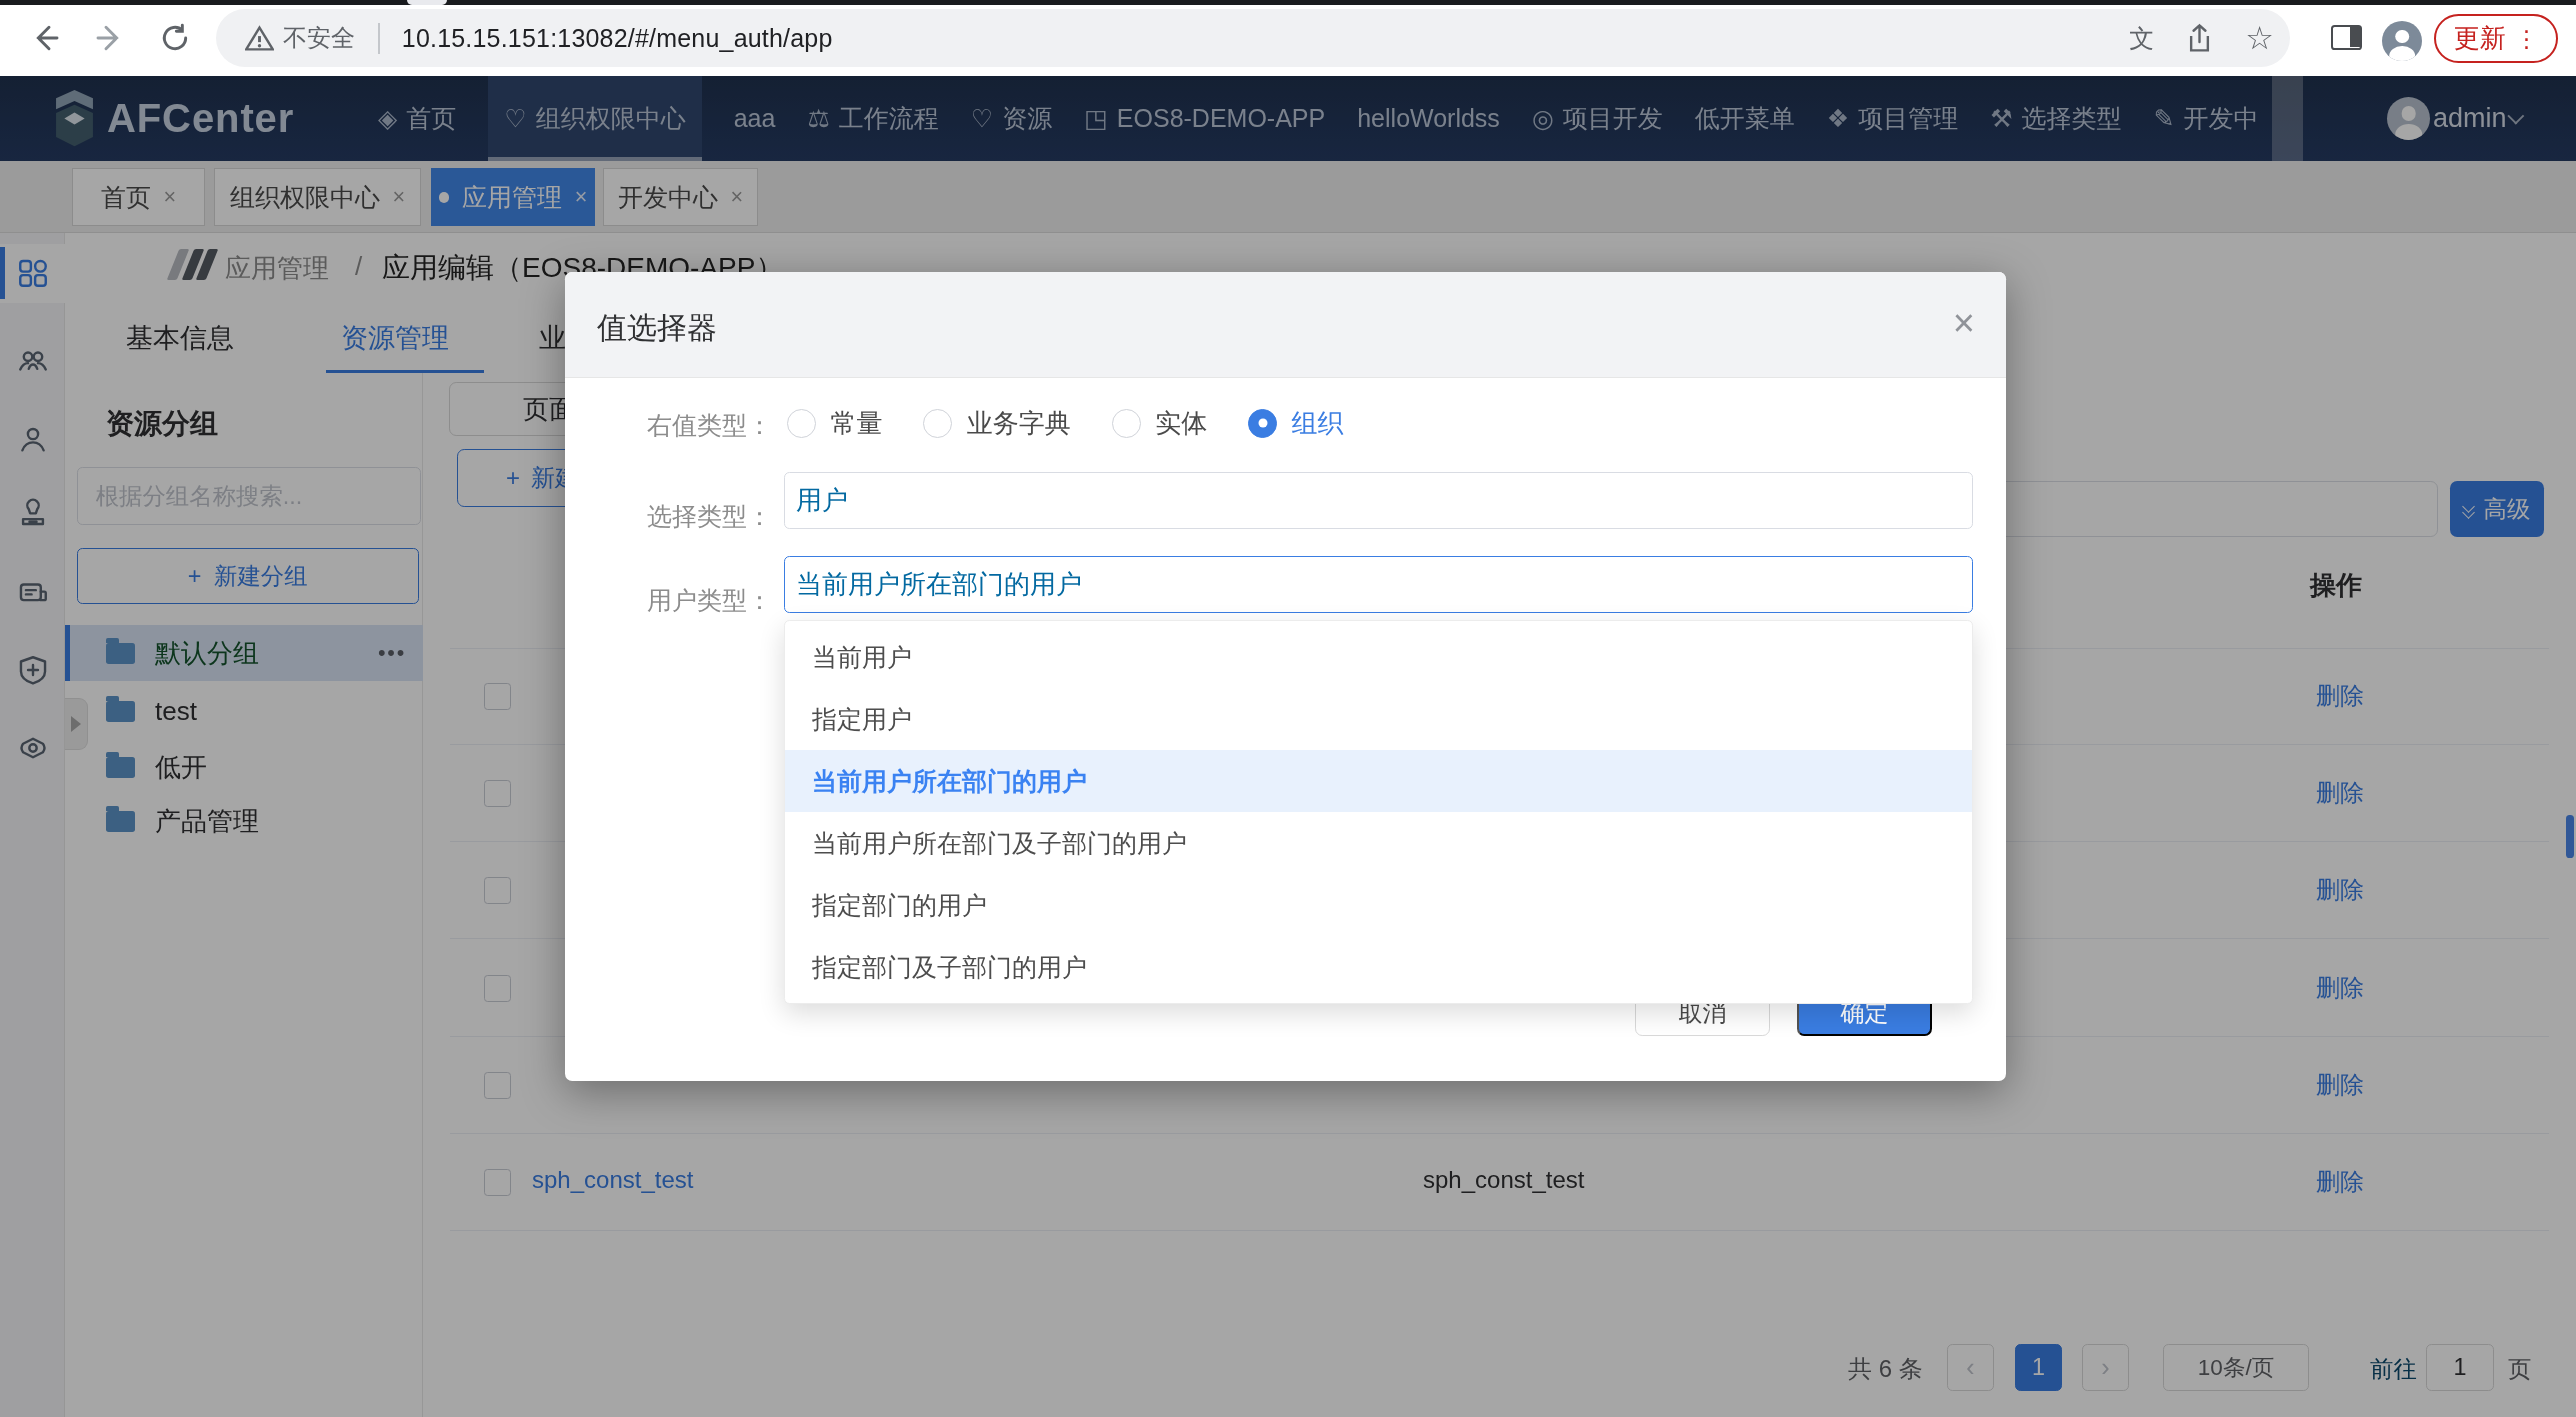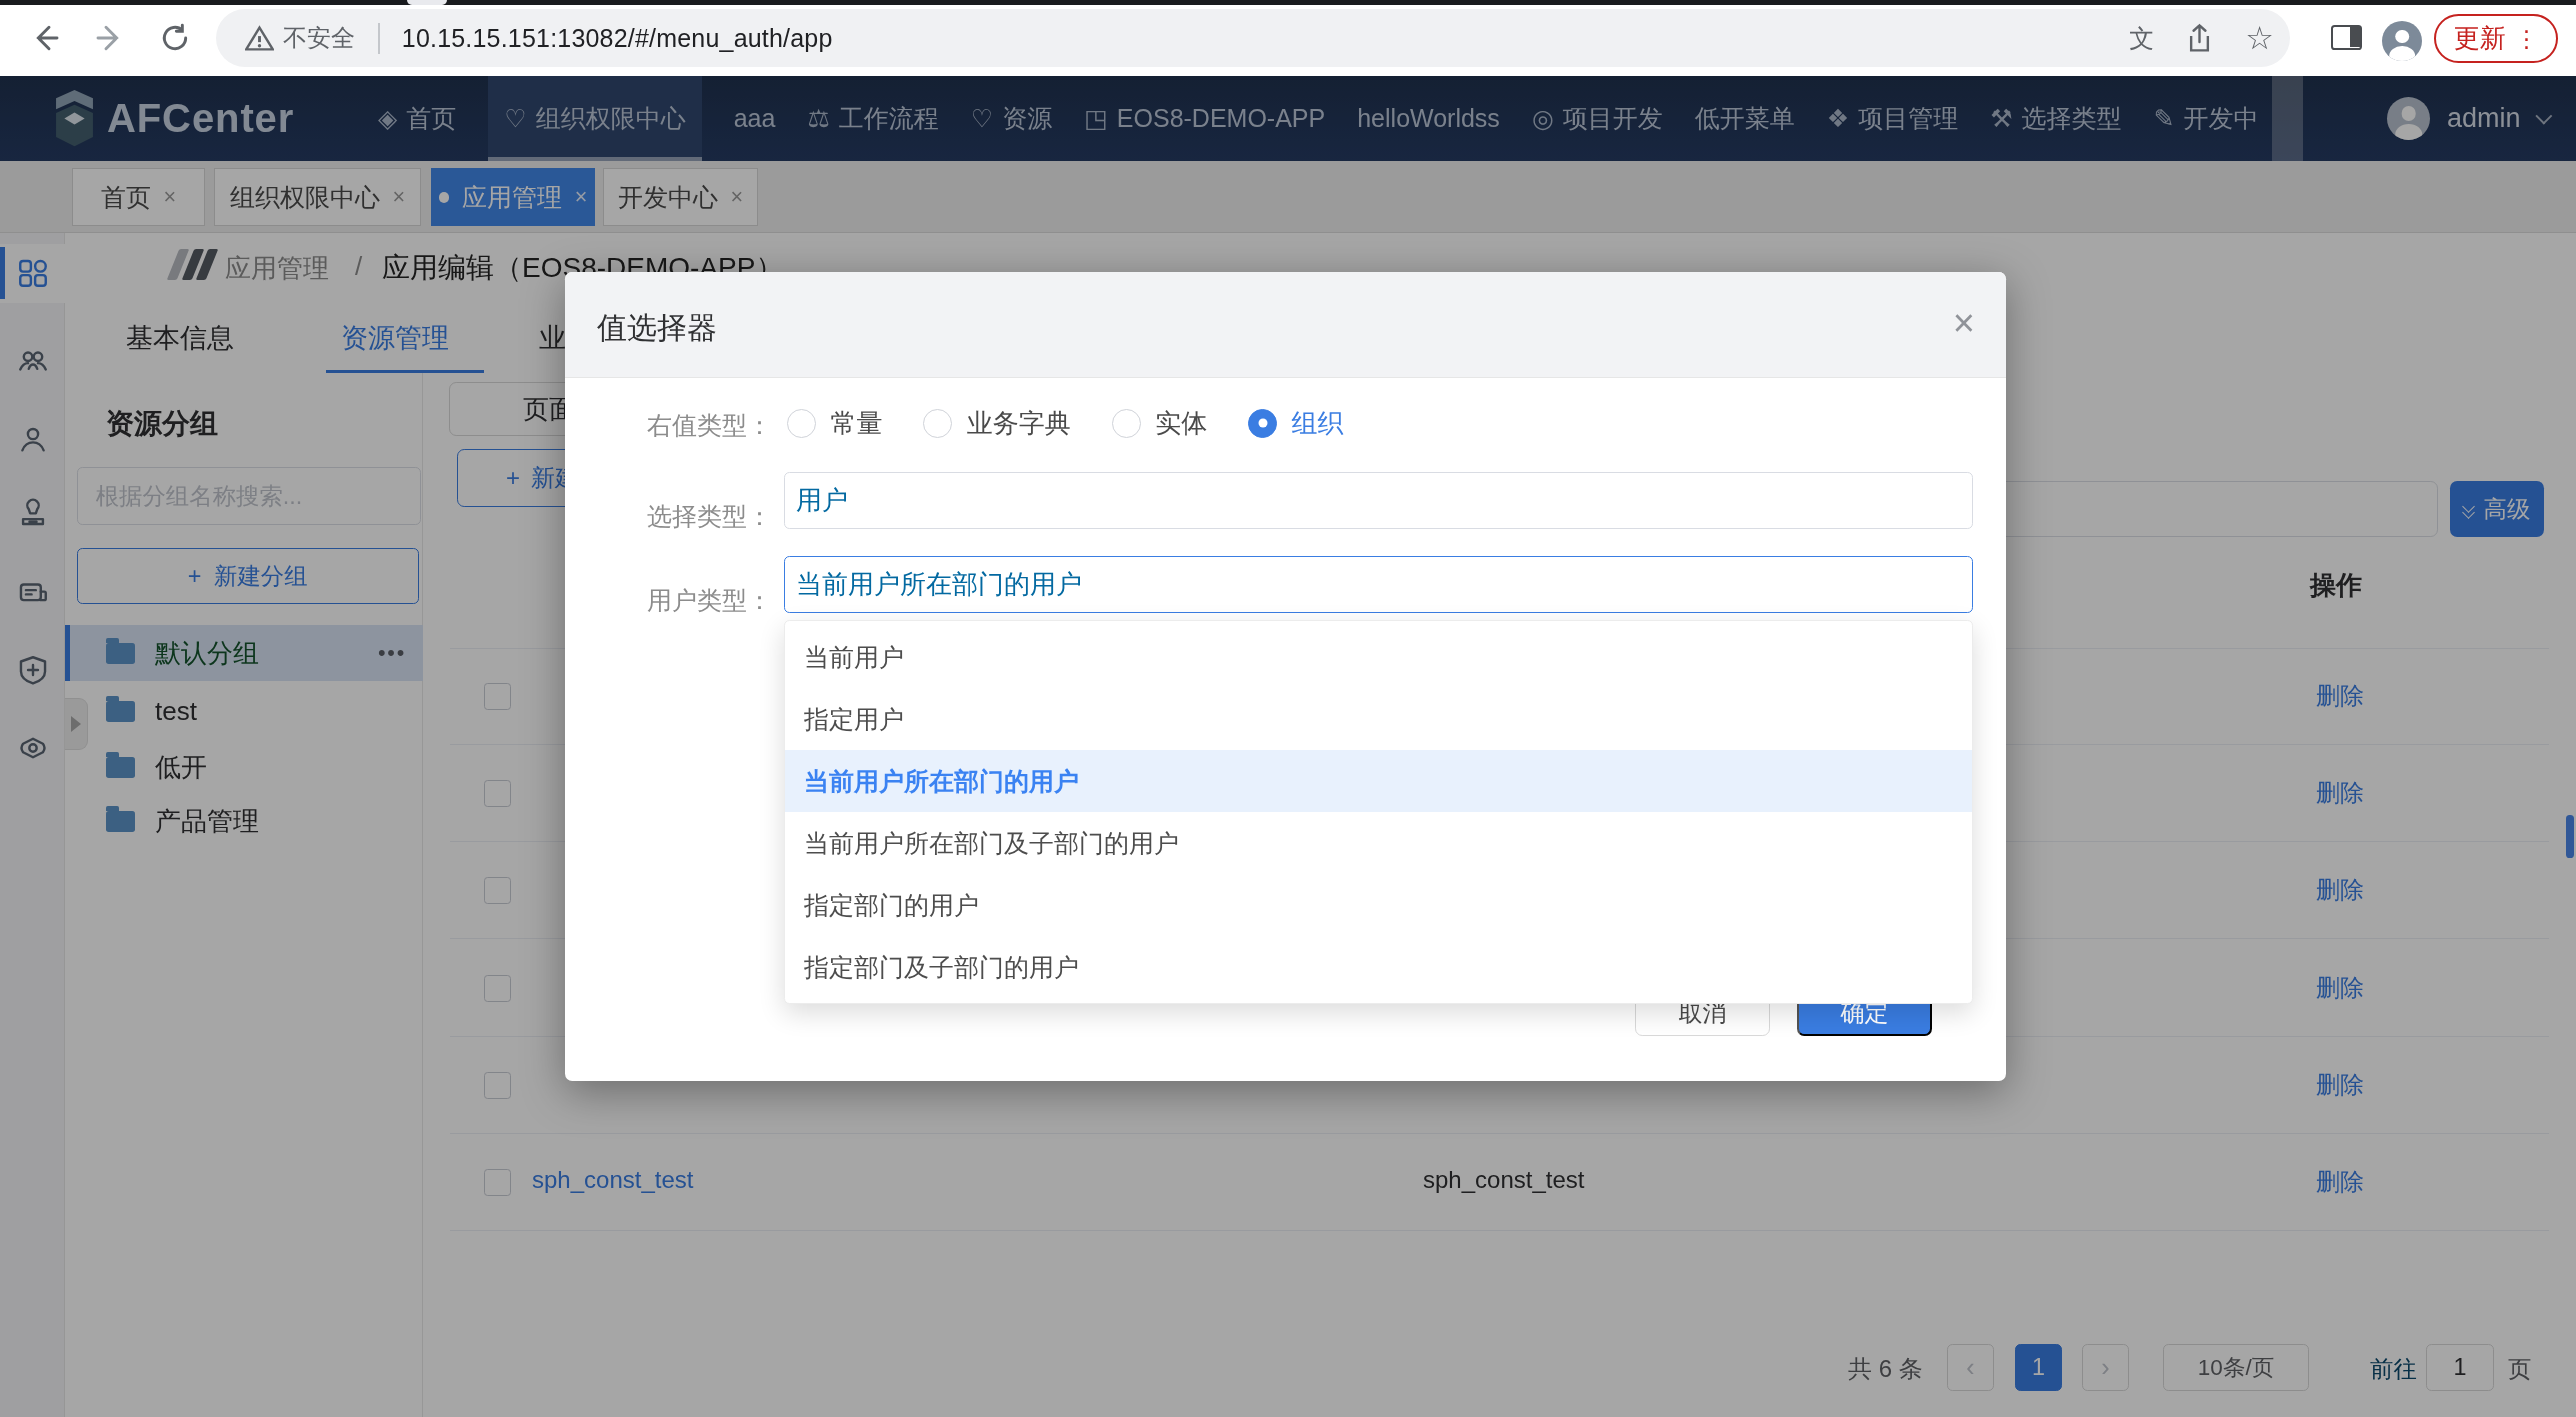--- a/index.html
+++ b/index.html
@@ -35,21 +35,21 @@
   
   .appnav { position:absolute; left:0; top:0; width:2576px; height:85px; background:linear-gradient(#20324f,#253b63); z-index:2; }
   .brand { position:absolute; left:50px; top:0; height:85px; display:flex; align-items:center; gap:8px; }
   .brand-name { color:#c8d3e2; font-size:40px; font-weight:600; letter-spacing:0.9px; }
   .menu { position:absolute; left:378px; top:0; width:1891px; height:85px; display:flex; align-items:stretch; gap:32px; overflow:hidden; }
   .mi { display:flex; align-items:center; gap:9px; color:#bcc7d8; font-size:25px; white-space:nowrap; position:relative; }
   .mi .ic { font-size:25px; opacity:.9; }
   .mi.active { background:#31486f; padding:0 16px; }
   .mi.active::after { content:""; position:absolute; left:0; right:0; bottom:0; height:4.5px; background:#97a3b8; }
   .nav-strip { position:absolute; left:2272px; top:0; width:31px; height:85px; background:rgba(255,255,255,.25); }
-  .nav-user { position:absolute; left:2387px; top:0; height:85px; display:flex; align-items:center; gap:17px; }
+  .nav-user { position:absolute; left:2387px; top:0; height:85px; display:flex; align-items:center; gap:3px; }
   .nav-avatar { width:43px; height:43px; background:#b9c2cf; }
   .nav-user .uname { color:#d7dee9; font-size:27px; }
   .chev { width:11.7px; height:11.7px; border-right:2.7px solid #aab4c4; border-bottom:2.7px solid #aab4c4; transform:rotate(45deg); margin-top:-5.4px; }
 
   
   .tabbar { position:absolute; left:0; top:85px; width:2576px; height:72px; background:#efefef; border-bottom:0.9px solid #dcdcdc; z-index:2; }
   .wtab { position:absolute; top:7.2px; height:58px; background:#fff; border:0.9px solid #d8d8d8; display:flex; align-items:center; justify-content:center; gap:12.6px; font-size:25px; color:#4a4a4a; }
   .wtab .x { color:#9a9a9a; font-size:21.6px; }
   .wtab.active { background:#4187e8; border-color:#4187e8; color:#fff; }
   .wtab.active .x { color:#e8f0fd; }
@@ -133,21 +133,21 @@
   .radio.sel .rc { background:#3a7de2; border-color:#3a7de2; position:relative; }
   .radio.sel .rc::after { content:""; position:absolute; left:50%; top:50%; transform:translate(-50%,-50%); width:9px; height:9px; border-radius:50%; background:#fff; }
   .radio .rl { margin-left:14.4px; font-size:26px; color:#4a4a4a; }
   .radio.sel .rl { color:#3a7de2; }
   .m-select { position:absolute; left:219px; width:1189px; height:57px; border:0.9px solid #d9dce3; border-radius:5.4px; background:#fff; display:flex; align-items:center; padding:0 11px; font-size:26px; color:#0369a1;text-align:right; }
   .m-select.focused { border:1.8px solid #3a7de2; }
   .m-foot-btn { position:absolute; top:717px; width:135px; height:47px; border-radius:7.2px; display:flex; align-items:center; justify-content:center; font-size:24px; z-index:1; }
   .btn-cancel { left:1070px; border:0.9px solid #d9d9d9; background:#fff; color:#4a4a4a; }
   .btn-ok { left:1232px; background:#3a7de2; color:#fff; }
   .dropdown { position:absolute; left:219px; top:348px; width:1189px; height:384px; background:#fff; border:0.9px solid #ececec; border-radius:5.4px; box-shadow:0 9px 27px rgba(0,0,0,.14); z-index:5; padding:5.4px 0; }
-  .opt { height:62px; display:flex; align-items:center; padding:0 19px; font-size:25px; color:#4d4d4d; }
+  .opt { height:62px; display:flex; align-items:center; padding:0 27px; font-size:25px; color:#4d4d4d; }
   .opt.hl { background:#e8f1fd; color:#3a82f2; font-weight:600; }
 </style>
 </head>
 <body>
 
 <div class="chrome">
   <div class="topstrip">
       <div class="notch"></div>
     </div>
 

